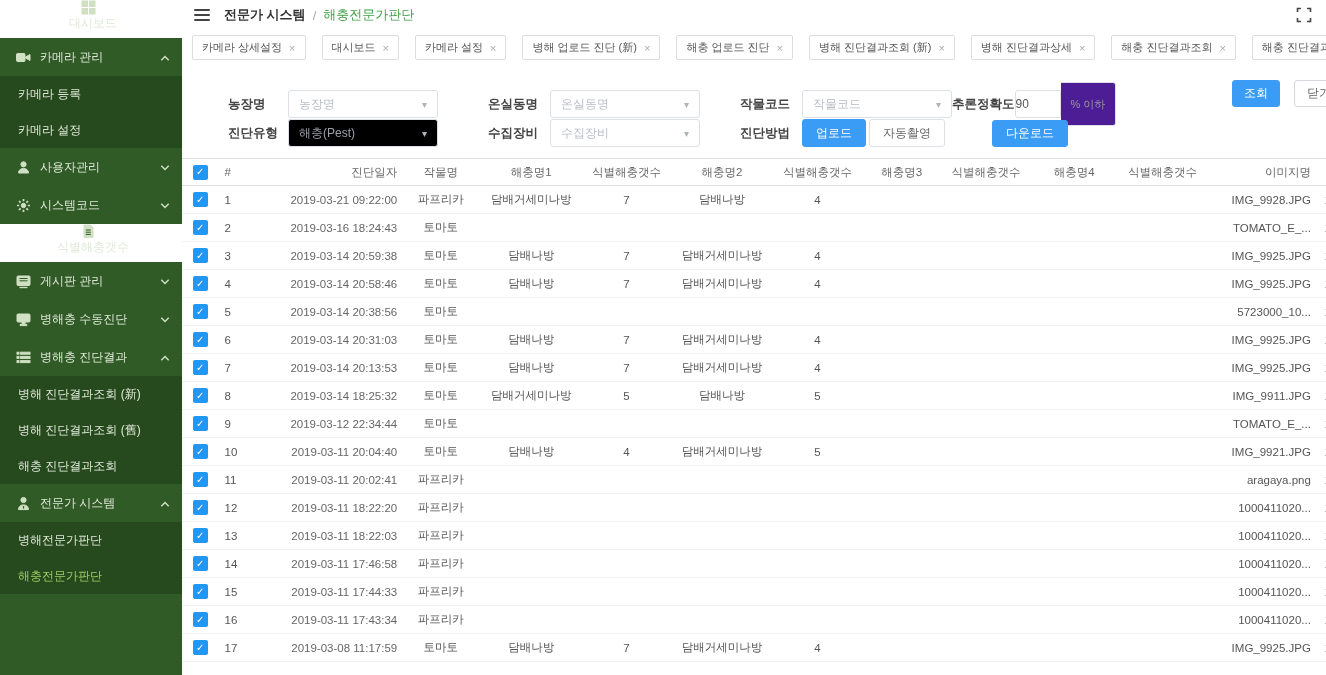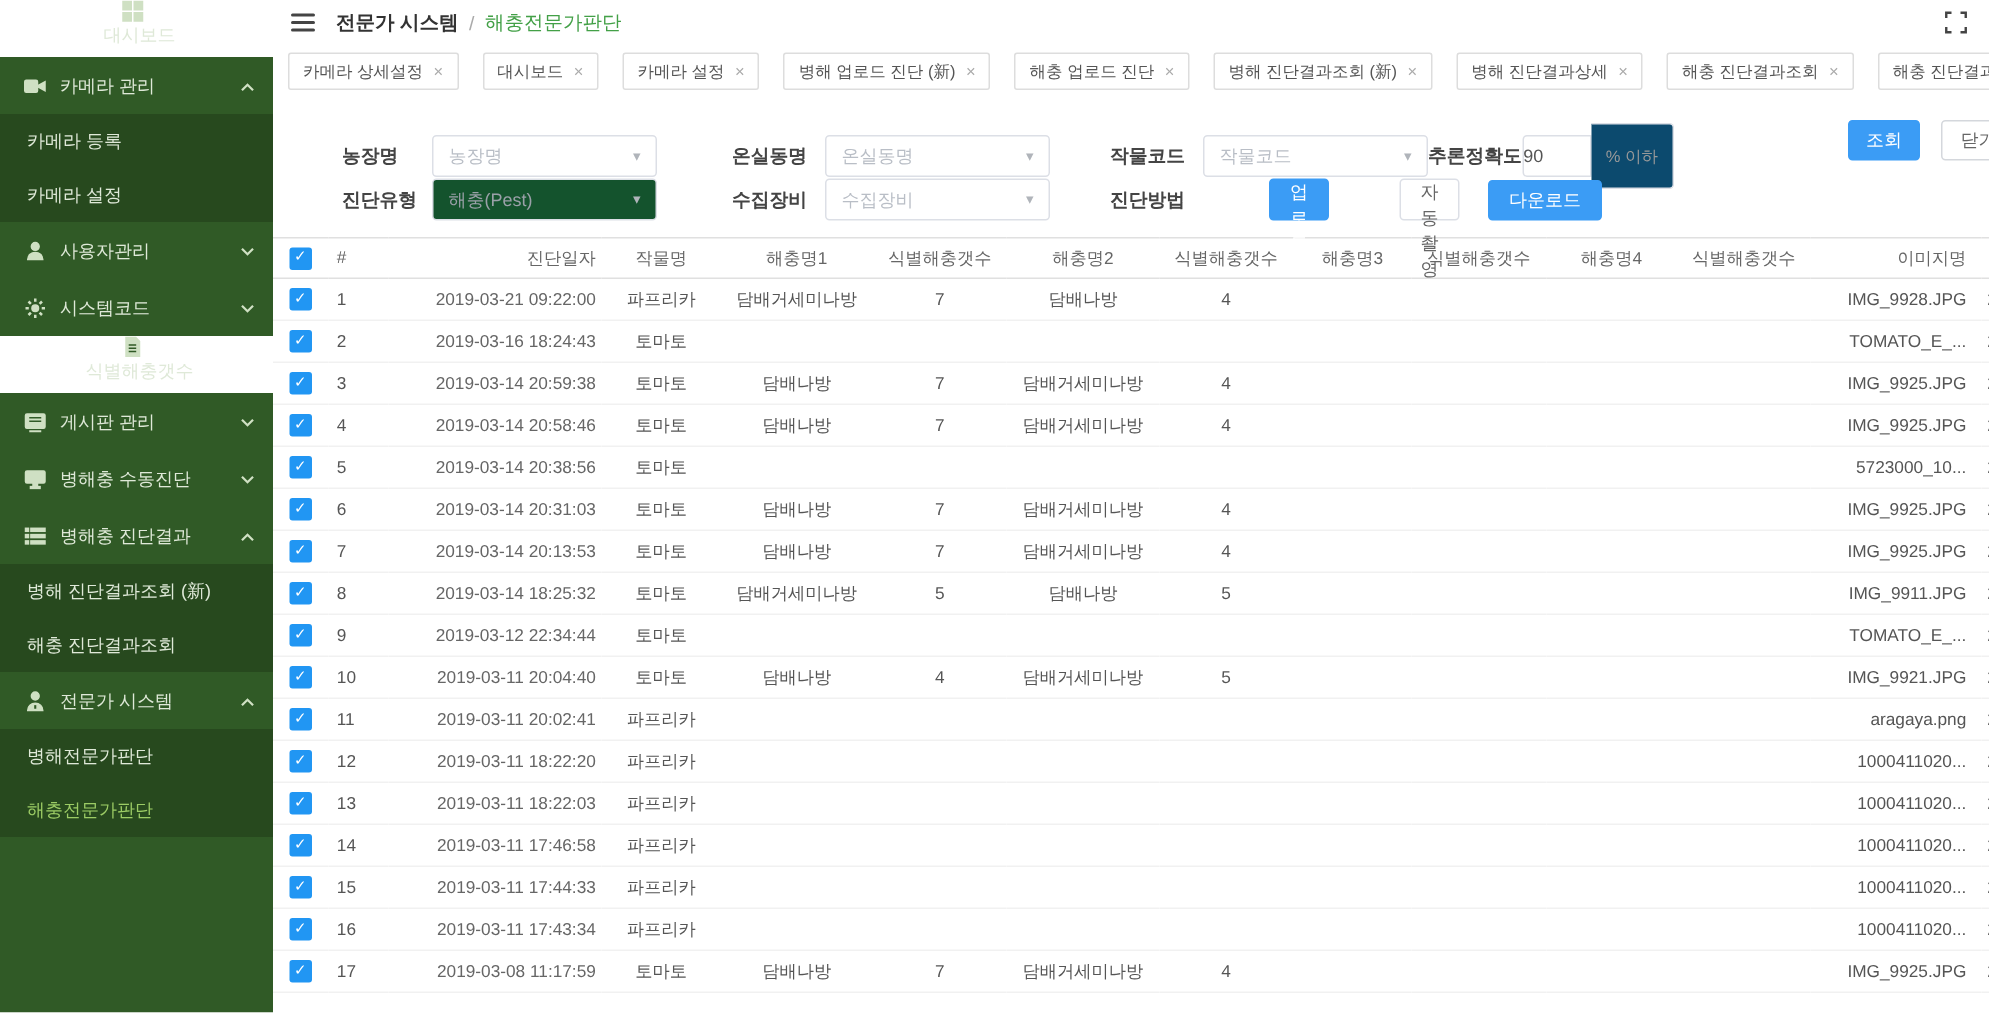--- a/index.html
+++ b/index.html
@@ -37,27 +37,27 @@
   .tab .x { color:#aaa; font-size:11px; }
 
   
   .content { flex:1; display:flex; flex-direction:column; min-height:0; overflow:hidden; }
   .filter { position:relative; padding:16px 0 10px 0; flex-shrink:0; }
   .fgrid { display:grid; grid-template-columns:46px 60px 150px 50px 62px 150px 40px 62px 150px 1fr; align-items:center; height:30px; }
   .fgrid + .fgrid { margin-top:6px; }
   .flabel { font-size:12.5px; font-weight:bold; color:#444; }
   .select { display:flex; justify-content:space-between; align-items:center; height:28px; border:1px solid #dcdfe6; border-radius:3px; padding:0 10px; background:#fff; font-size:12px; color:#b9bec6; cursor:pointer; }
   .select .arr { color:#b0b4ba; font-size:10px; margin-left:6px; }
-  .select.disabled { background:#14532d; color:#9aa0a8; cursor:default; }
+  .select.disabled { background:#000000; color:#9aa0a8; cursor:default; }
   .acc { display:flex; align-items:center; }
   .acc .flabel { }
   .acc input { width:46px; height:28px; border:1px solid #dcdfe6; border-radius:3px 0 0 3px; font-size:12px; color:#555; outline:none; }
-  .acc .suffix { display:inline-flex; align-items:center; height:44px; padding:0 10px; border:1px solid #dcdfe6; border-left:none; border-radius:0 3px 3px 0; background:#0c4a6e; color:#999; font-size:11px; }
+  .acc .suffix { display:inline-flex; align-items:center; height:44px; padding:0 10px; border:1px solid #dcdfe6; border-left:none; border-radius:0 3px 3px 0; background:#4c1d95; color:#999; font-size:11px; }
   .toggle { display:flex; gap:3px; }
-  .tbtn { height:28px; padding:0 13px; border:1px solid #dcdfe6; border-radius:3px; background:#fff; color:#666; font-size:12px; cursor:pointer; font-family:inherit;margin-left:44px; }
+  .tbtn { height:28px; padding:0 13px; border:1px solid #dcdfe6; border-radius:3px; background:#fff; color:#666; font-size:12px; cursor:pointer; font-family:inherit; }
   .tbtn.active { background:#3b9cf5; border-color:#3b9cf5; color:#fff; }
   .btn { height:27px; border-radius:3px; font-size:12px; cursor:pointer; font-family:inherit;text-align:center; }
   .btn.blue { background:#3b9cf5; border:1px solid #3b9cf5; color:#fff; }
   .btn.ghost { background:#fff; border:1px solid #d4d7dc; color:#666; }
   .btn.dl { margin-left:40px; padding:0 13px; }
   .btn.search { position:absolute; top:14px; right:46px; width:48px; }
   .btn.close { position:absolute; top:14px; right:-24px; width:56px; text-align:left; padding-left:12px; }
 
   
   .table-wrap { flex:1; overflow:hidden; }
@@ -162,20 +162,23 @@
               <rect x="1" y="10.6" width="2" height="2"></rect>
               <rect x="4.6" y="10.6" width="9.4" height="2"></rect>
             </svg></span>
           <span class="sb-label">병해충 진단결과</span>
           <span class="chev up"><svg viewBox="0 0 10 8">
               <path d="M1.3 1.8L5 5.5l3.7-3.7"></path>
             </svg></span>
         </div>
         <div class="sb-item sub">
           <span class="sb-label">병해 진단결과조회 (新)</span>
+        </div>
+        <div class="sb-item sub">
+          <span class="sb-label">병해 진단결과조회 (舊)</span>
         </div>
         <div class="sb-item sub">
           <span class="sb-label">해충 진단결과조회</span>
         </div>
         <div class="sb-item group">
           <span class="sb-icon"><svg viewBox="0 0 15 15">
               <circle cx="7.5" cy="4" r="2.6"></circle>
               <path d="M2.5 13.6c0-3 2.2-4.7 5-4.7s5 1.7 5 4.7z"></path>
               <rect x="6.3" y="9.6" width="2.4" height="3.4" fill="#305a26"></rect>
             </svg></span>

